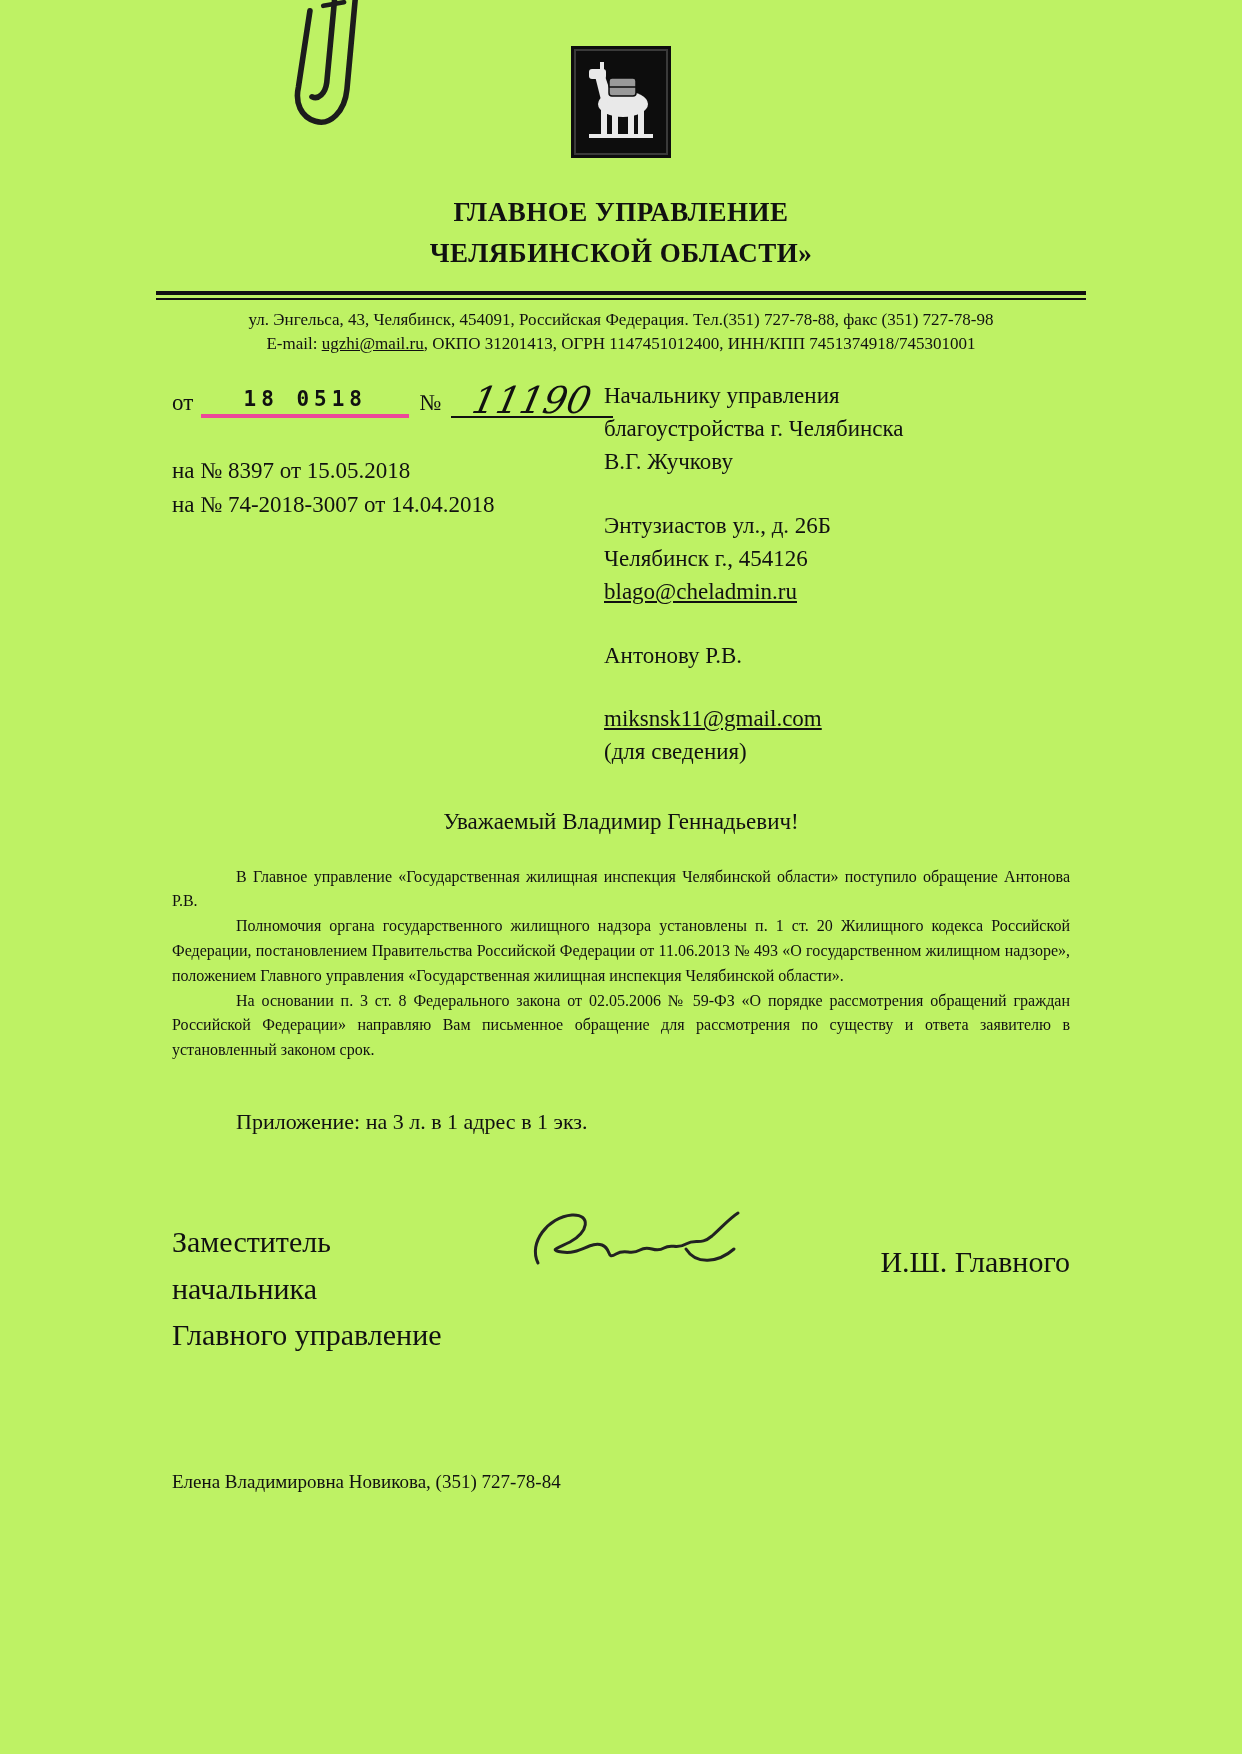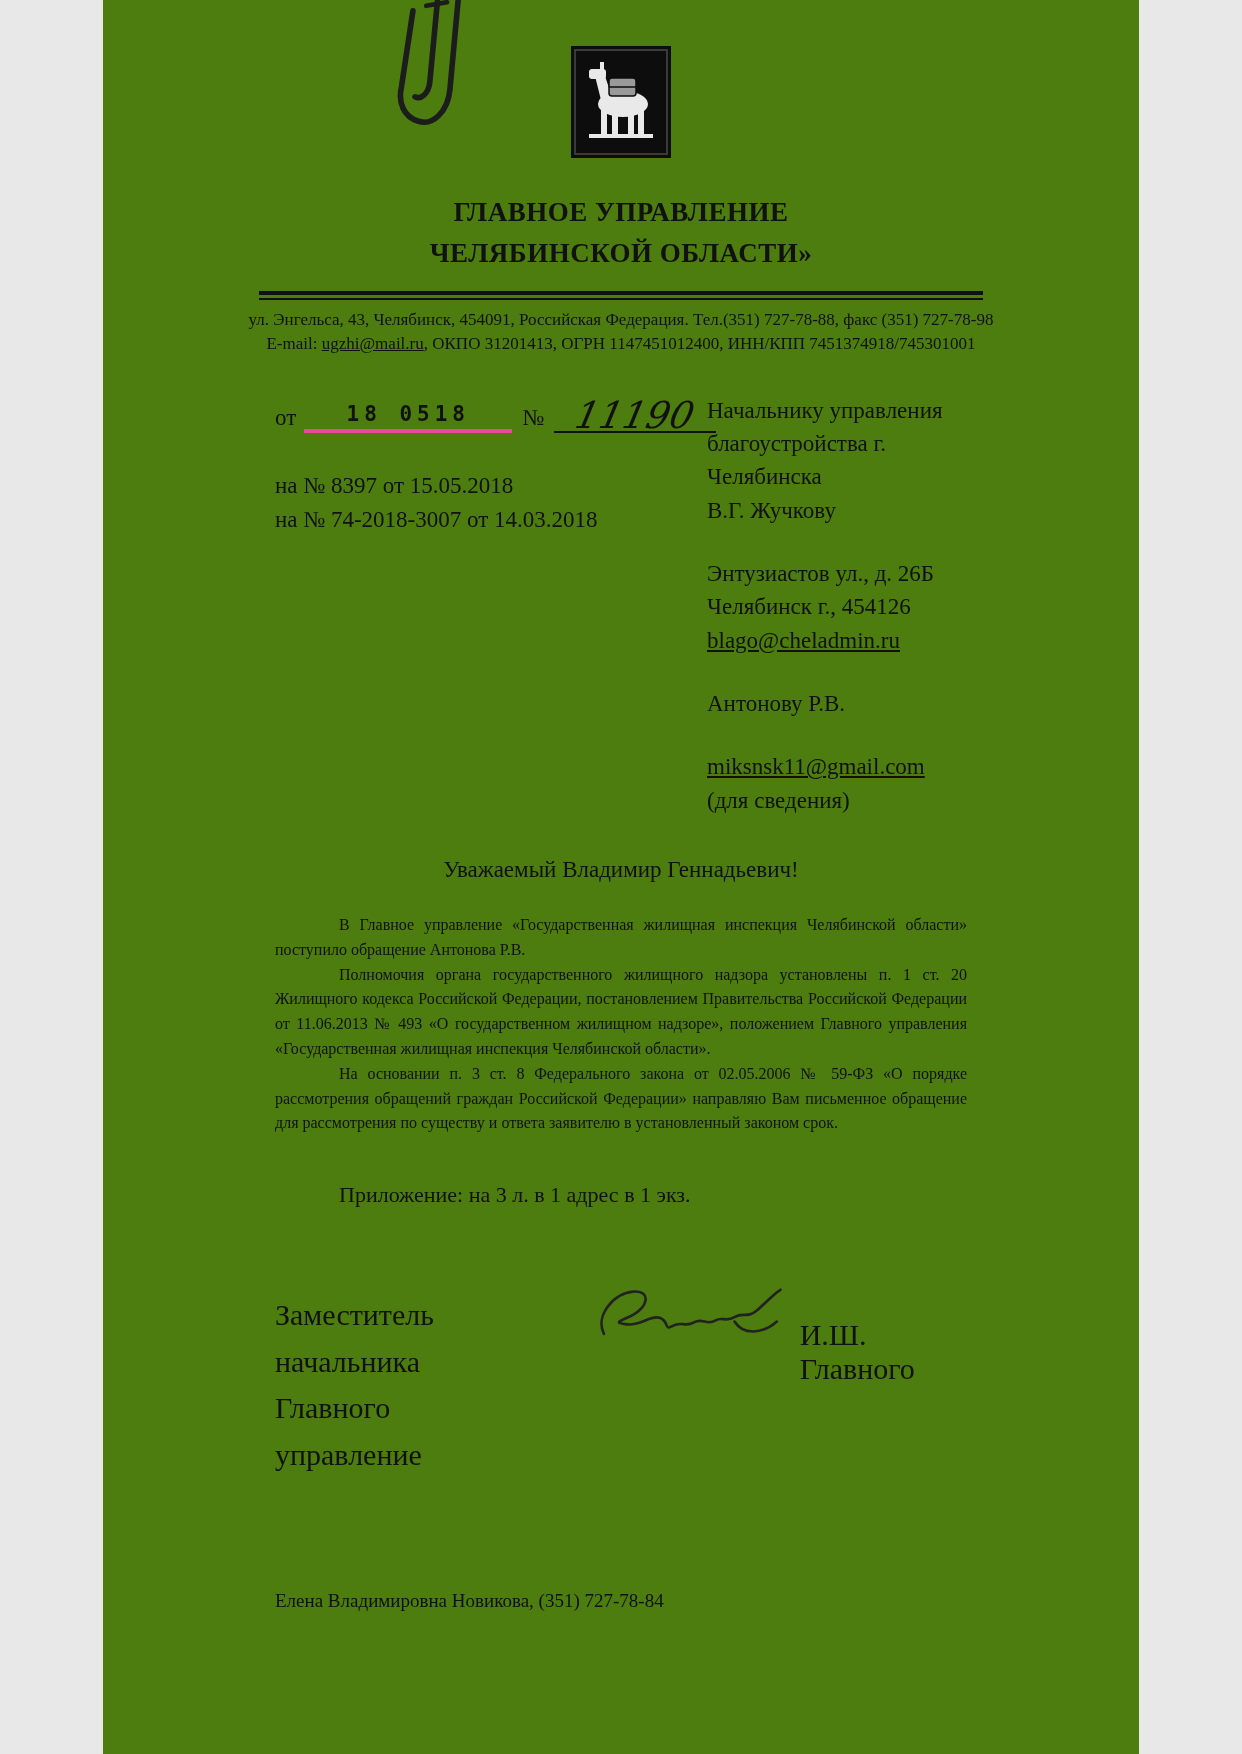--- a/index.html
+++ b/index.html
@@ -1,21 +1,21 @@
 <!DOCTYPE html>
 <html><head>
 <meta charset="utf-8">
 <style>
   html, body { margin: 0; padding: 0; background: #e8e8e8; }
   .page {
     position: relative;
-    width: 1036px;
+    width: 1242px;
     min-height: 1754px;
     margin: 0 auto;
-    background: #4d7c0f;
+    background: #bef264;
     color: #111;
     font-family: "Liberation Serif", serif;
     overflow: hidden;
   }
   .paperclip {
     position: absolute;
     left: 292px;
     top: -6px;
     width: 84px;
     height: 150px;
@@ -45,22 +45,22 @@
     margin-top: 8px;
     text-align: center;
     font-size: 17px;
     line-height: 1.4;
   }
   .u { text-decoration: underline; }
   .main { padding: 0 172px; }
 
   .ref-section {
     display: flex;
-    justify-content: space-between;
-    margin-top: 38px;
+    justify-content: flex-start;
+    margin-top: 23px;
   }
   .ref-left { width: 432px; font-size: 23px; }
   .ref-line1 { display: flex; align-items: flex-end; }
   .from-label { padding-bottom: 2px; }
   .stamp-underline {
     display: inline-block;
     border-bottom: 4px solid #ec4899;
     min-width: 196px;
     text-align: center;
     margin: 0 10px 0 8px;
@@ -175,21 +175,21 @@
     <div class="ref-section">
       <div class="ref-left">
         <div class="ref-line1">
           <span class="from-label">от</span>
           <span class="stamp-underline"><span class="stamp">18 0518</span></span>
           <span class="num-label">№</span>
           <span class="number-underline"><span class="handwritten">11190</span></span>
         </div>
         <div class="refs">
           <div>на № 8397 от 15.05.2018</div>
-          <div>на № 74-2018-3007 от 14.03.2018</div>
+          <div>на № 74-2018-3007 от 14.04.2018</div>
         </div>
       </div>
 
       <div class="recipient">
         <div>Начальнику управления</div>
         <div>благоустройства г. Челябинска</div>
         <div>В.Г. Жучкову</div>
         <div class="gap"></div>
         <div>Энтузиастов ул., д. 26Б</div>
         <div>Челябинск г., 454126</div>

